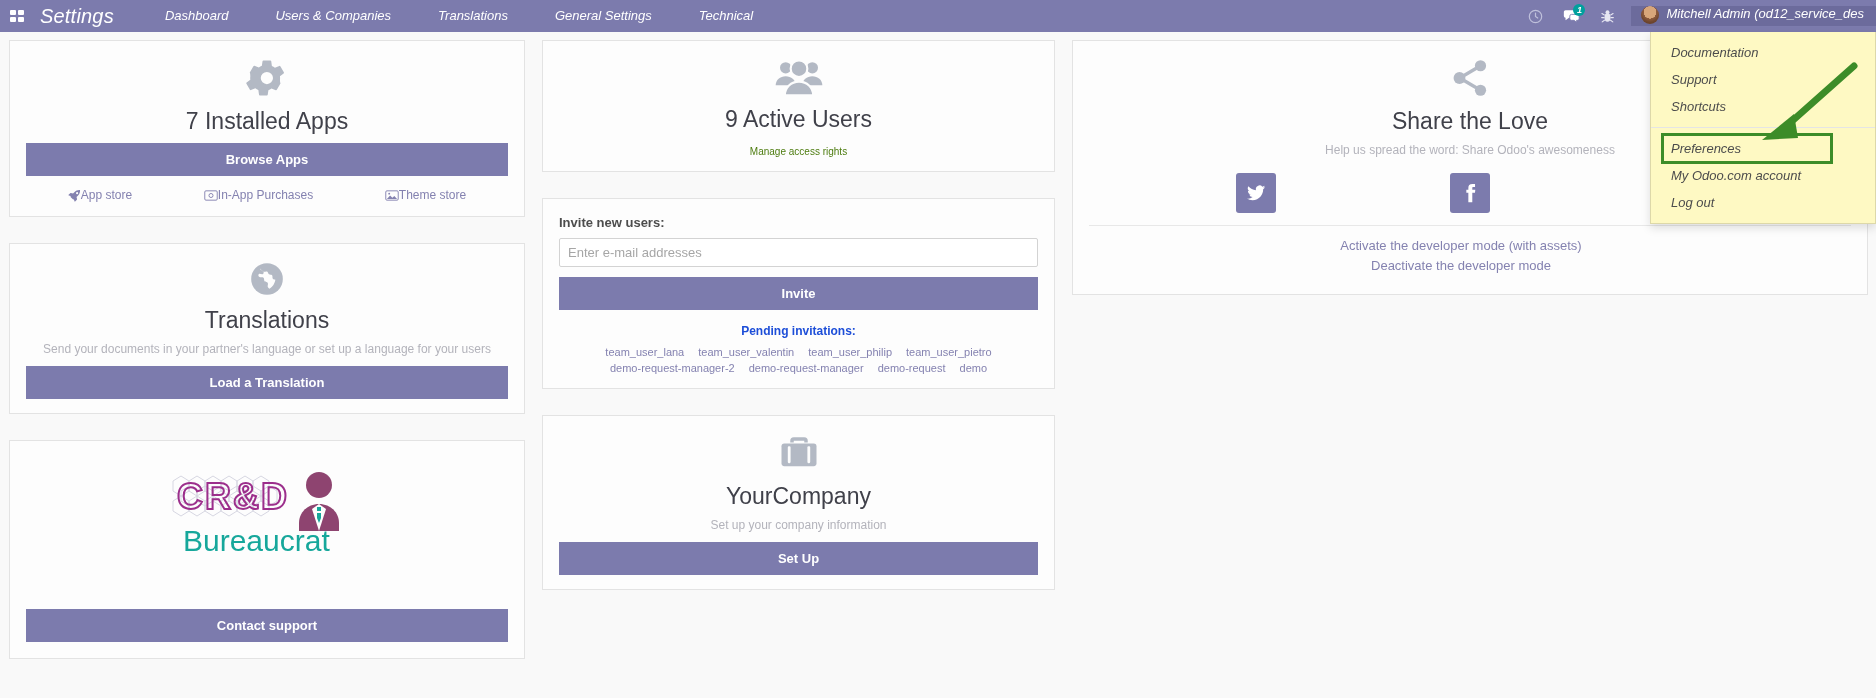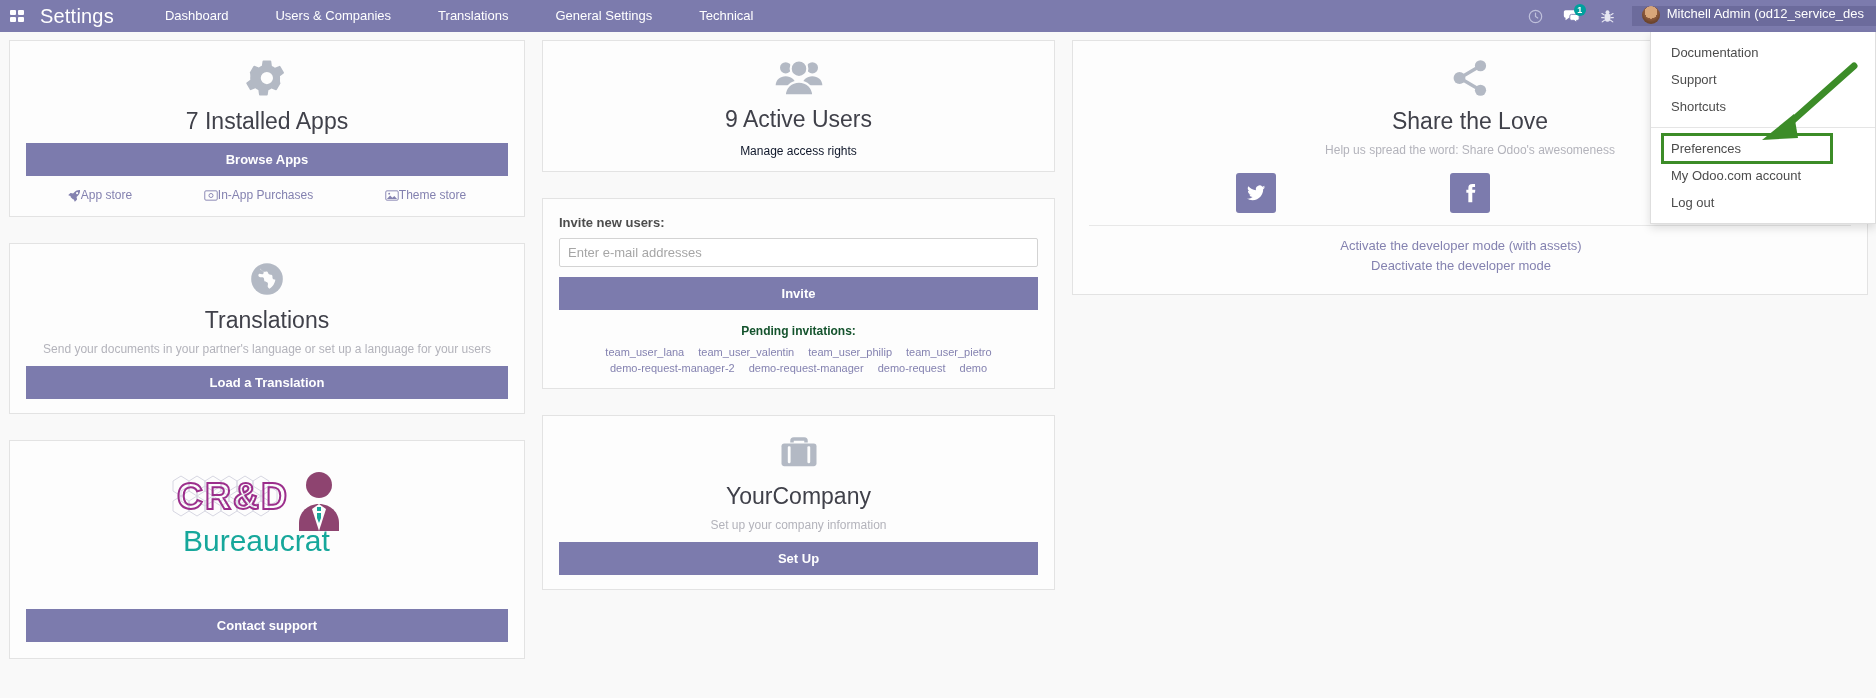--- a/index.html
+++ b/index.html
@@ -11,20 +11,21 @@
   }
 
   
   .navbar {
     height: 32px; width: 100%;
     background: #7c7bad;
     display: flex; align-items: center;
     color: #fff;
     position: relative;
     z-index: 50;
+    font-style: italic;
   }
   .apps-grid {
     width: 34px; display: flex; align-items: center; justify-content: center;
     cursor: pointer;
   }
   .apps-grid .g {
     display: grid; grid-template-columns: 6px 6px; grid-template-rows: 5px 5px;
     gap: 2px;
   }
   .apps-grid .g i { background: #fff; display: block; border-radius: 1px; }
@@ -59,21 +60,21 @@
     width: 18px; height: 18px; border-radius: 50%;
     background: radial-gradient(circle at 50% 35%, #d8a67a 0 42%, #8d5a3c 43% 100%);
     margin-right: 7px; flex: none;
     box-shadow: inset 0 -3px 3px rgba(0,0,0,.25);
   }
   .user-name { font-size: 13px; color: #fff; }
 
   
   .dropdown {
     position: absolute; top: 32px; right: 0; width: 226px;
-    background: #ffffff;
+    background: #fef9c3;
     border: 1px solid rgba(0,0,0,.13);
     border-top: none;
     box-shadow: 0 4px 9px rgba(0,0,0,.13);
     padding: 7px 0 7px 0;
     z-index: 60;
   }
   .dropdown a {
     display: block; padding: 4px 20px;
     font-size: 13px; color: #4c4c4c; text-decoration: none;
     line-height: 19px; white-space: nowrap;
@@ -108,21 +109,21 @@
   }
   .card.tight { padding-bottom: 12px; }
   .card-center { text-align: center; }
 
   .big-icon { color: #b3b9c4; line-height: 1; margin-bottom: 6px; }
   .kpi-title {
     font-size: 23px; color: #40414a; font-weight: 400;
     margin-top: 2px; margin-bottom: 8px;
   }
   .sub-muted { font-size: 12px; color: #b3b3bb; margin-bottom: 10px; }
-  .link-purple { color: #0f172a; font-size: 12px; text-decoration: none; }
+  .link-purple { color: #4d7c0f; font-size: 10px; text-decoration: none; }
 
   .btn-primary {
     display: block; width: 100%;
     background: #7c7bad; color: #fff;
     border: 1px solid #7c7bad;
     font-size: 13px; font-weight: 700;
     padding: 8px 0; text-align: center;
     text-decoration: none; cursor: pointer;
     font-family: inherit;
   }
@@ -139,21 +140,21 @@
   
   .lbl-bold { font-size: 13px; font-weight: 700; color: #4c4c4c; text-align: left; margin-bottom: 8px; }
   .email-input {
     width: 100%; padding: 6px 8px;
     border: 1px solid #d3d3d3; border-radius: 2px;
     font-size: 13px; color: #4c4c4c;
     font-family: inherit; background: #fff;
     margin-bottom: 10px;
   }
   .email-input::placeholder { color: #a6a6a6; }
-  .pending-label { font-size: 12px; font-weight: 700; color: #14532d; margin: 14px 0 8px; }
+  .pending-label { font-size: 12px; font-weight: 700; color: #1d4ed8; margin: 14px 0 8px; }
   .pending-list {
     display: flex; flex-wrap: wrap; justify-content: center;
     gap: 4px 14px; padding: 0 4px;
   }
   .pending-list a {
     font-size: 11px; color: #8482b0; text-decoration: none;
   }
 
   
   .social-row {

